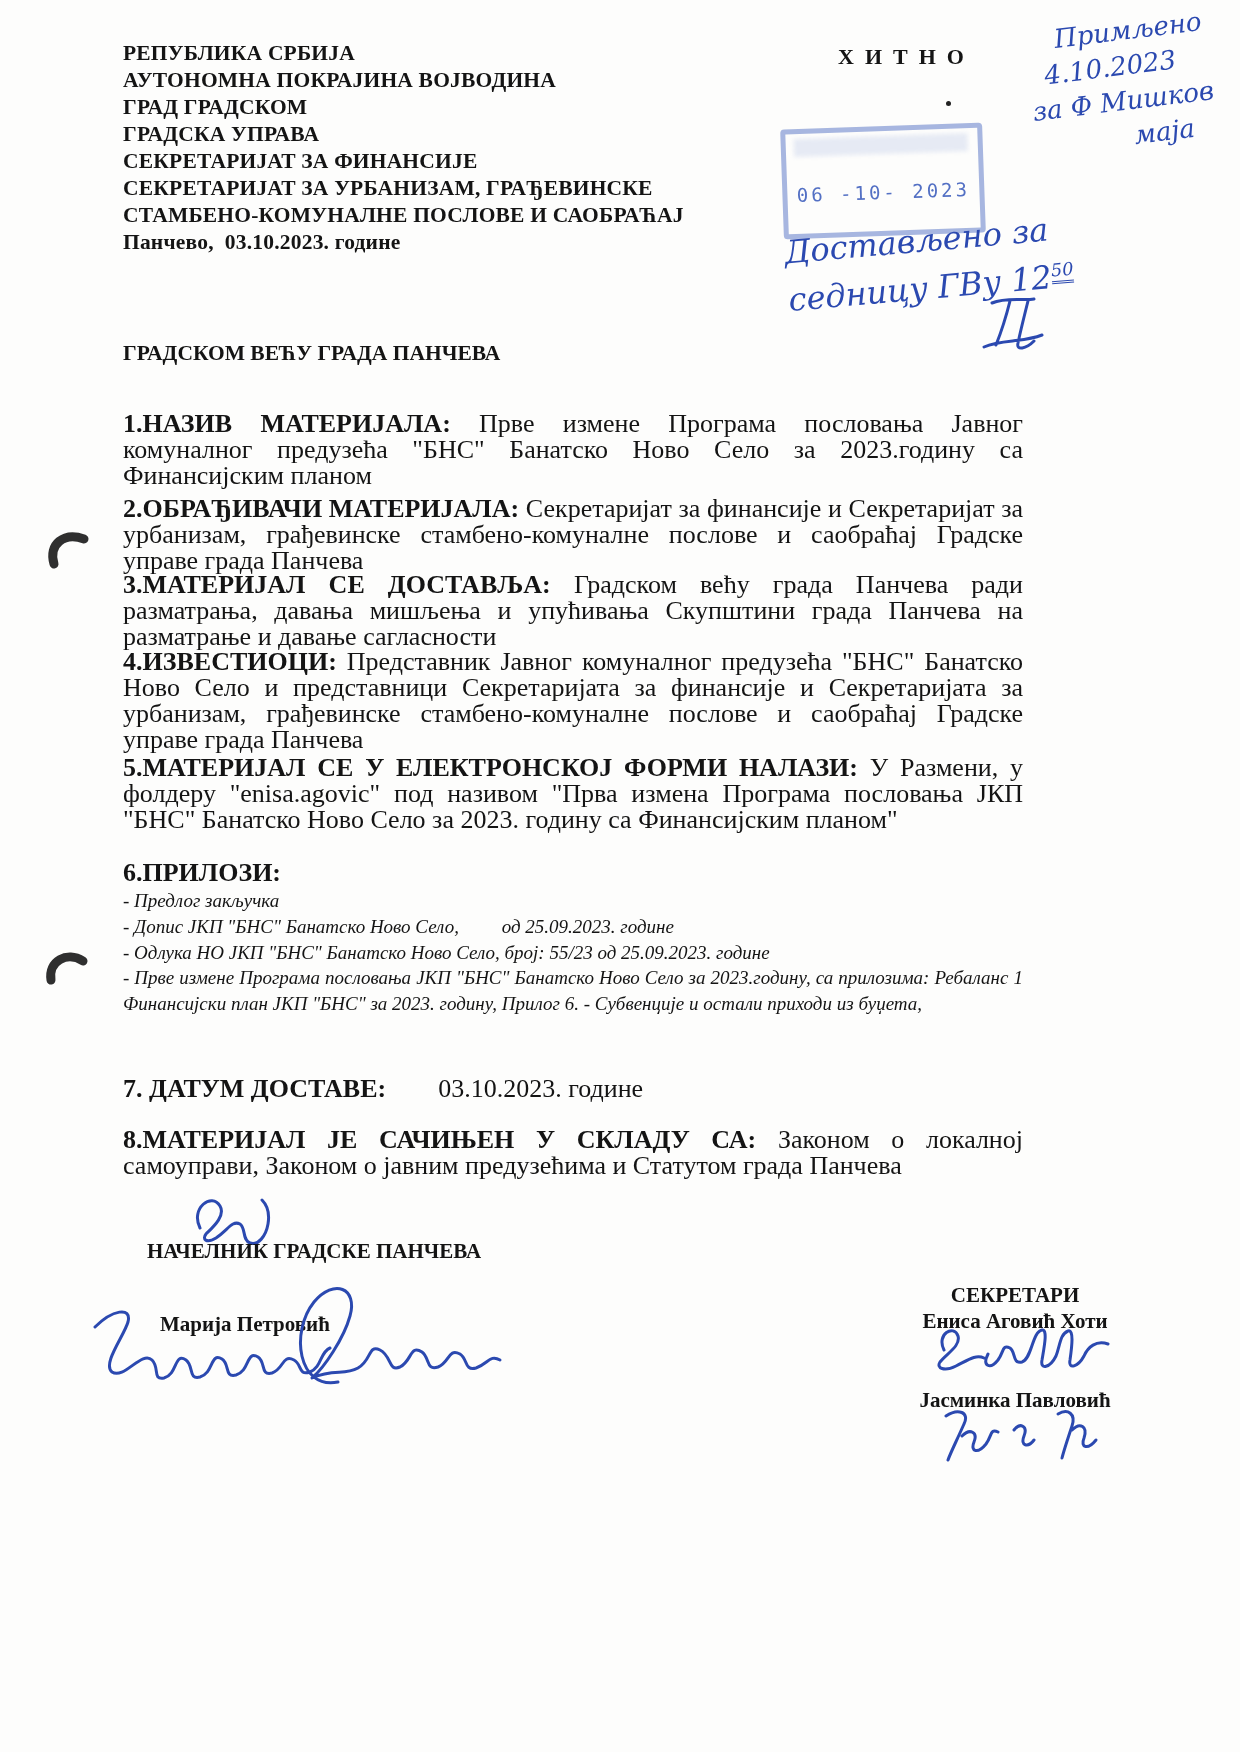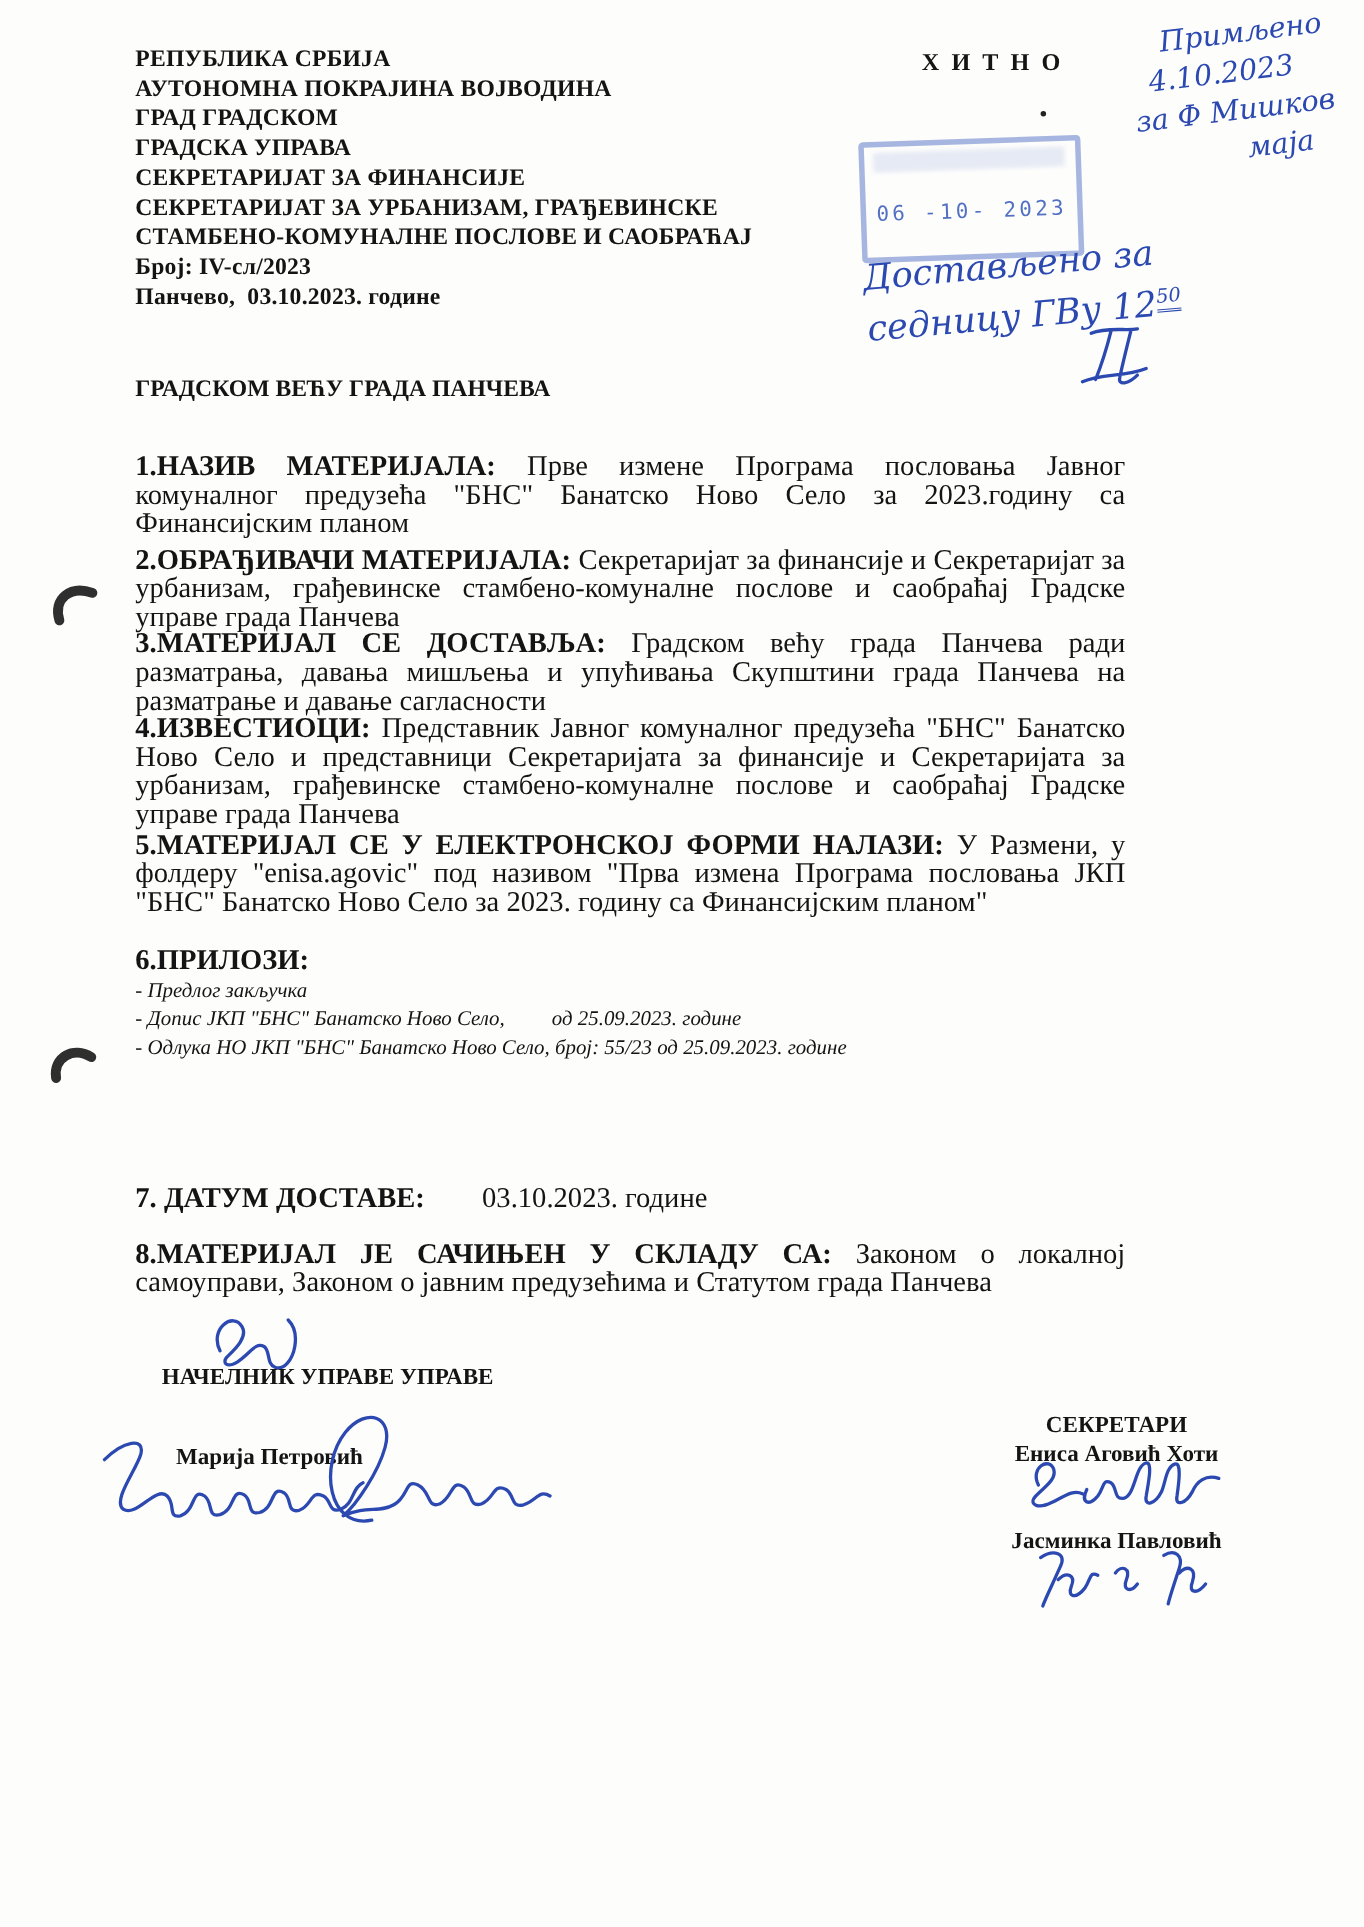--- a/index.html
+++ b/index.html
@@ -57,21 +57,20 @@
     </svg>
 
   <div class="header">
     <div class="hline">РЕПУБЛИКА СРБИЈА</div>
     <div class="hline">АУТОНОМНА ПОКРАЈИНА ВОЈВОДИНА</div>
     <div class="hline">ГРАД ГРАДСКОМ</div>
     <div class="hline">ГРАДСКА УПРАВА</div>
     <div class="hline">СЕКРЕТАРИЈАТ ЗА ФИНАНСИЈЕ</div>
     <div class="hline">СЕКРЕТАРИЈАТ ЗА УРБАНИЗАМ, ГРАЂЕВИНСКЕ</div>
     <div class="hline">СТАМБЕНО-КОМУНАЛНЕ ПОСЛОВЕ И САОБРАЋАЈ</div>
-    <div class="hline">Број: IV-сл/2023</div>
     <div class="hline">Панчево,&nbsp; 03.10.2023. године</div>
   </div>
 
   <div class="urgent">ХИТНО</div>
   <div class="dot"></div>
 
   <div class="hw hw-received">
     <div class="r1">Примљено</div>
     <div class="r2">4.10.2023</div>
     <div class="r3">за Ф Мишков</div>
@@ -108,33 +107,34 @@
     <span class="lbl">5.МАТЕРИЈАЛ СЕ У ЕЛЕКТРОНСКОЈ ФОРМИ НАЛАЗИ:</span> <span>У Размени, у фолдеру "enisa.agovic" под називом "Прва измена Програма пословања ЈКП "БНС" Банатско Ново Село за 2023. годину са Финансијским планом"</span>
   </p>
 
   <p class="para" style="top:860px">
     <span class="lbl">6.ПРИЛОЗИ:</span>
   </p>
   <div class="attach-items" style="top:888px">
     <div>- Предлог закључка</div>
     <div>- Допис ЈКП "БНС" Банатско Ново Село,&nbsp;&nbsp;&nbsp;&nbsp;&nbsp;&nbsp;&nbsp;&nbsp; од 25.09.2023. године</div>
     <div>- Одлука НО ЈКП "БНС" Банатско Ново Село, број: 55/23 од 25.09.2023. године</div>
+    <div class="item4">- Прве измене Програма пословања ЈКП "БНС" Банатско Ново Село за 2023.годину, са прилозима: Ребаланс 1 Финансијски план ЈКП "БНС" за 2023. годину, Прилог 6. - Субвенције и остали приходи из буџета,</div>
   </div>
 
   <p class="para" style="top:1076px">
     <span class="lbl">7. ДАТУМ ДОСТАВЕ:</span><span class="gapdate">03.10.2023. године</span>
   </p>
   <p class="para" style="top:1127px">
     <span class="lbl">8.МАТЕРИЈАЛ ЈЕ САЧИЊЕН У СКЛАДУ СА:</span> <span>Законом о локалној самоуправи, Законом о јавним предузећима и Статутом града Панчева</span>
   </p>
 
   <svg class="sig" style="left:186px;top:1188px" width="92" height="58" viewBox="0 0 92 58">
     <path d="M14,40 C4,20 26,4 34,18 C40,28 26,40 20,46 C16,51 20,56 30,50 C42,42 46,32 54,36 C60,40 56,52 64,55 C72,58 80,48 82,36 C84,24 80,16 76,12"></path>
   </svg>
-  <div class="chief-title">НАЧЕЛНИК УПРАВЕ УПРАВЕ</div>
+  <div class="chief-title">НАЧЕЛНИК ГРАДСКЕ ПАНЧЕВА</div>
   <div class="chief-name">Марија Петровић</div>
   <svg class="sig" style="left:82px;top:1272px" width="430" height="132" viewBox="0 0 430 132">
     <path d="M13,55 C30,38 50,34 46,50 C42,64 20,92 30,100 C42,108 60,78 70,88 C78,96 70,108 82,106 C96,102 92,80 104,88 C112,94 106,108 118,105 C132,101 128,80 140,87 C148,92 142,106 154,103 C168,99 164,78 176,85 C184,90 178,104 190,101 C202,97 200,82 212,88 C220,92 216,104 228,100 C240,95 238,80 248,76"></path>
     <path d="M256,110 C216,118 208,60 232,30 C252,6 276,16 268,44 C262,66 242,96 230,106 C252,96 262,104 276,96 C290,88 286,72 298,78 C310,84 306,100 318,95 C330,89 328,72 340,80 C348,86 344,99 356,95 C368,90 366,76 378,82 C386,87 382,99 394,96 C406,92 408,82 418,88"></path>
   </svg>
 
   <div class="rc" style="top:1283px">СЕКРЕТАРИ</div>
   <div class="rc" style="top:1309px">Ениса Аговић Хоти</div>
   <svg class="sig" style="left:932px;top:1320px" width="190" height="58" viewBox="0 0 190 58">
     <path d="M12,30 C4,14 22,4 26,16 C29,26 14,34 8,42 C4,48 12,52 24,46 C36,40 44,34 52,38 M56,34 C50,46 58,50 66,40 C72,32 70,24 78,28 C84,32 80,44 90,42 C100,39 100,12 110,10 C116,9 112,28 110,40 C108,50 118,48 124,36 C128,26 128,14 136,11 C142,9 140,26 138,40 C136,50 146,47 152,36 C156,27 164,20 176,24"></path>

